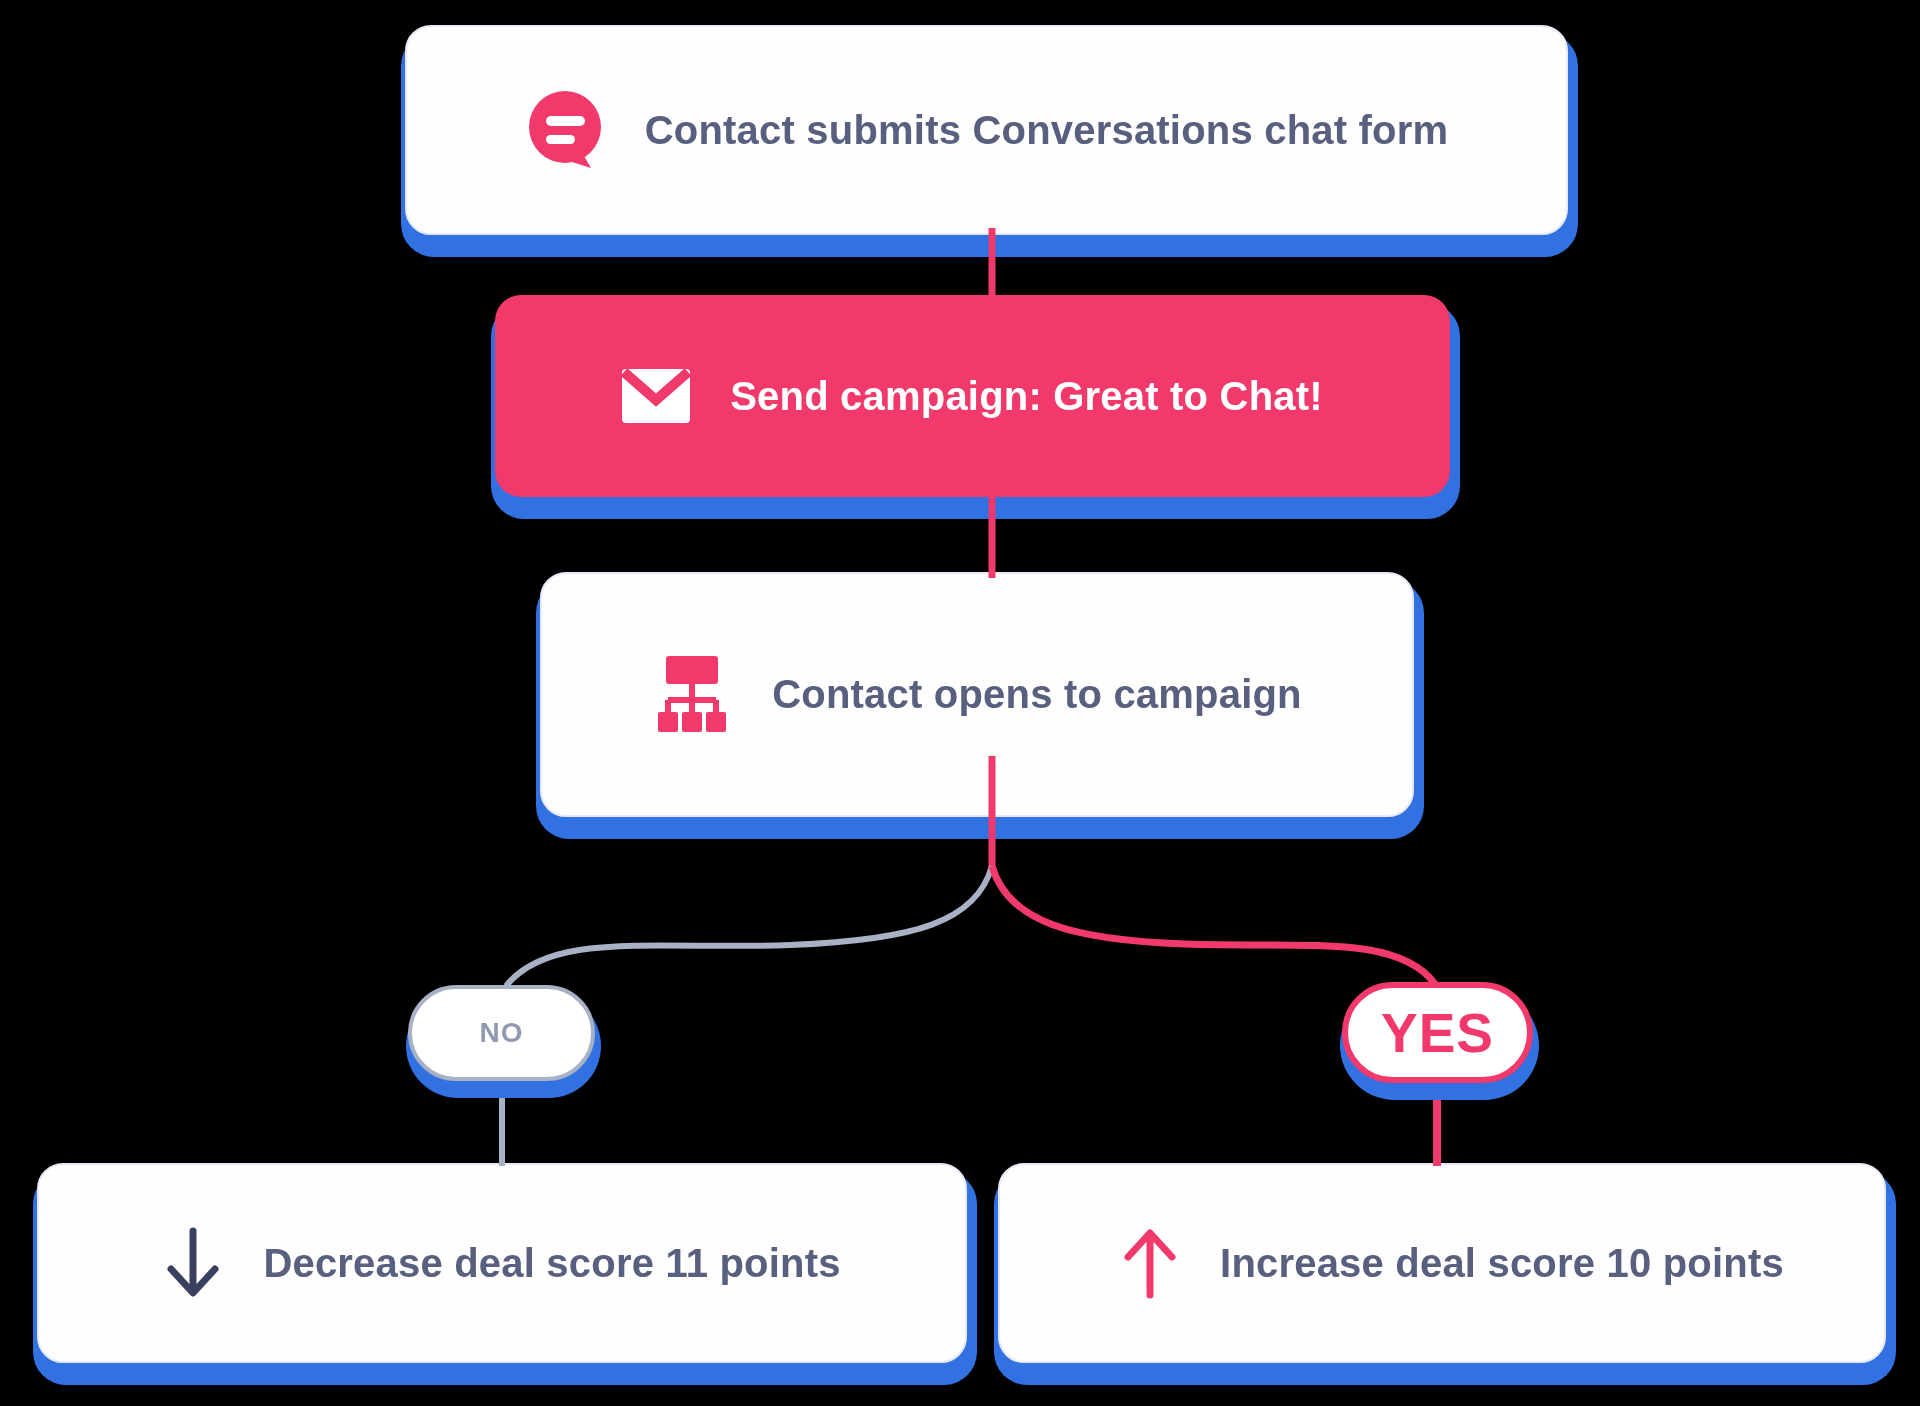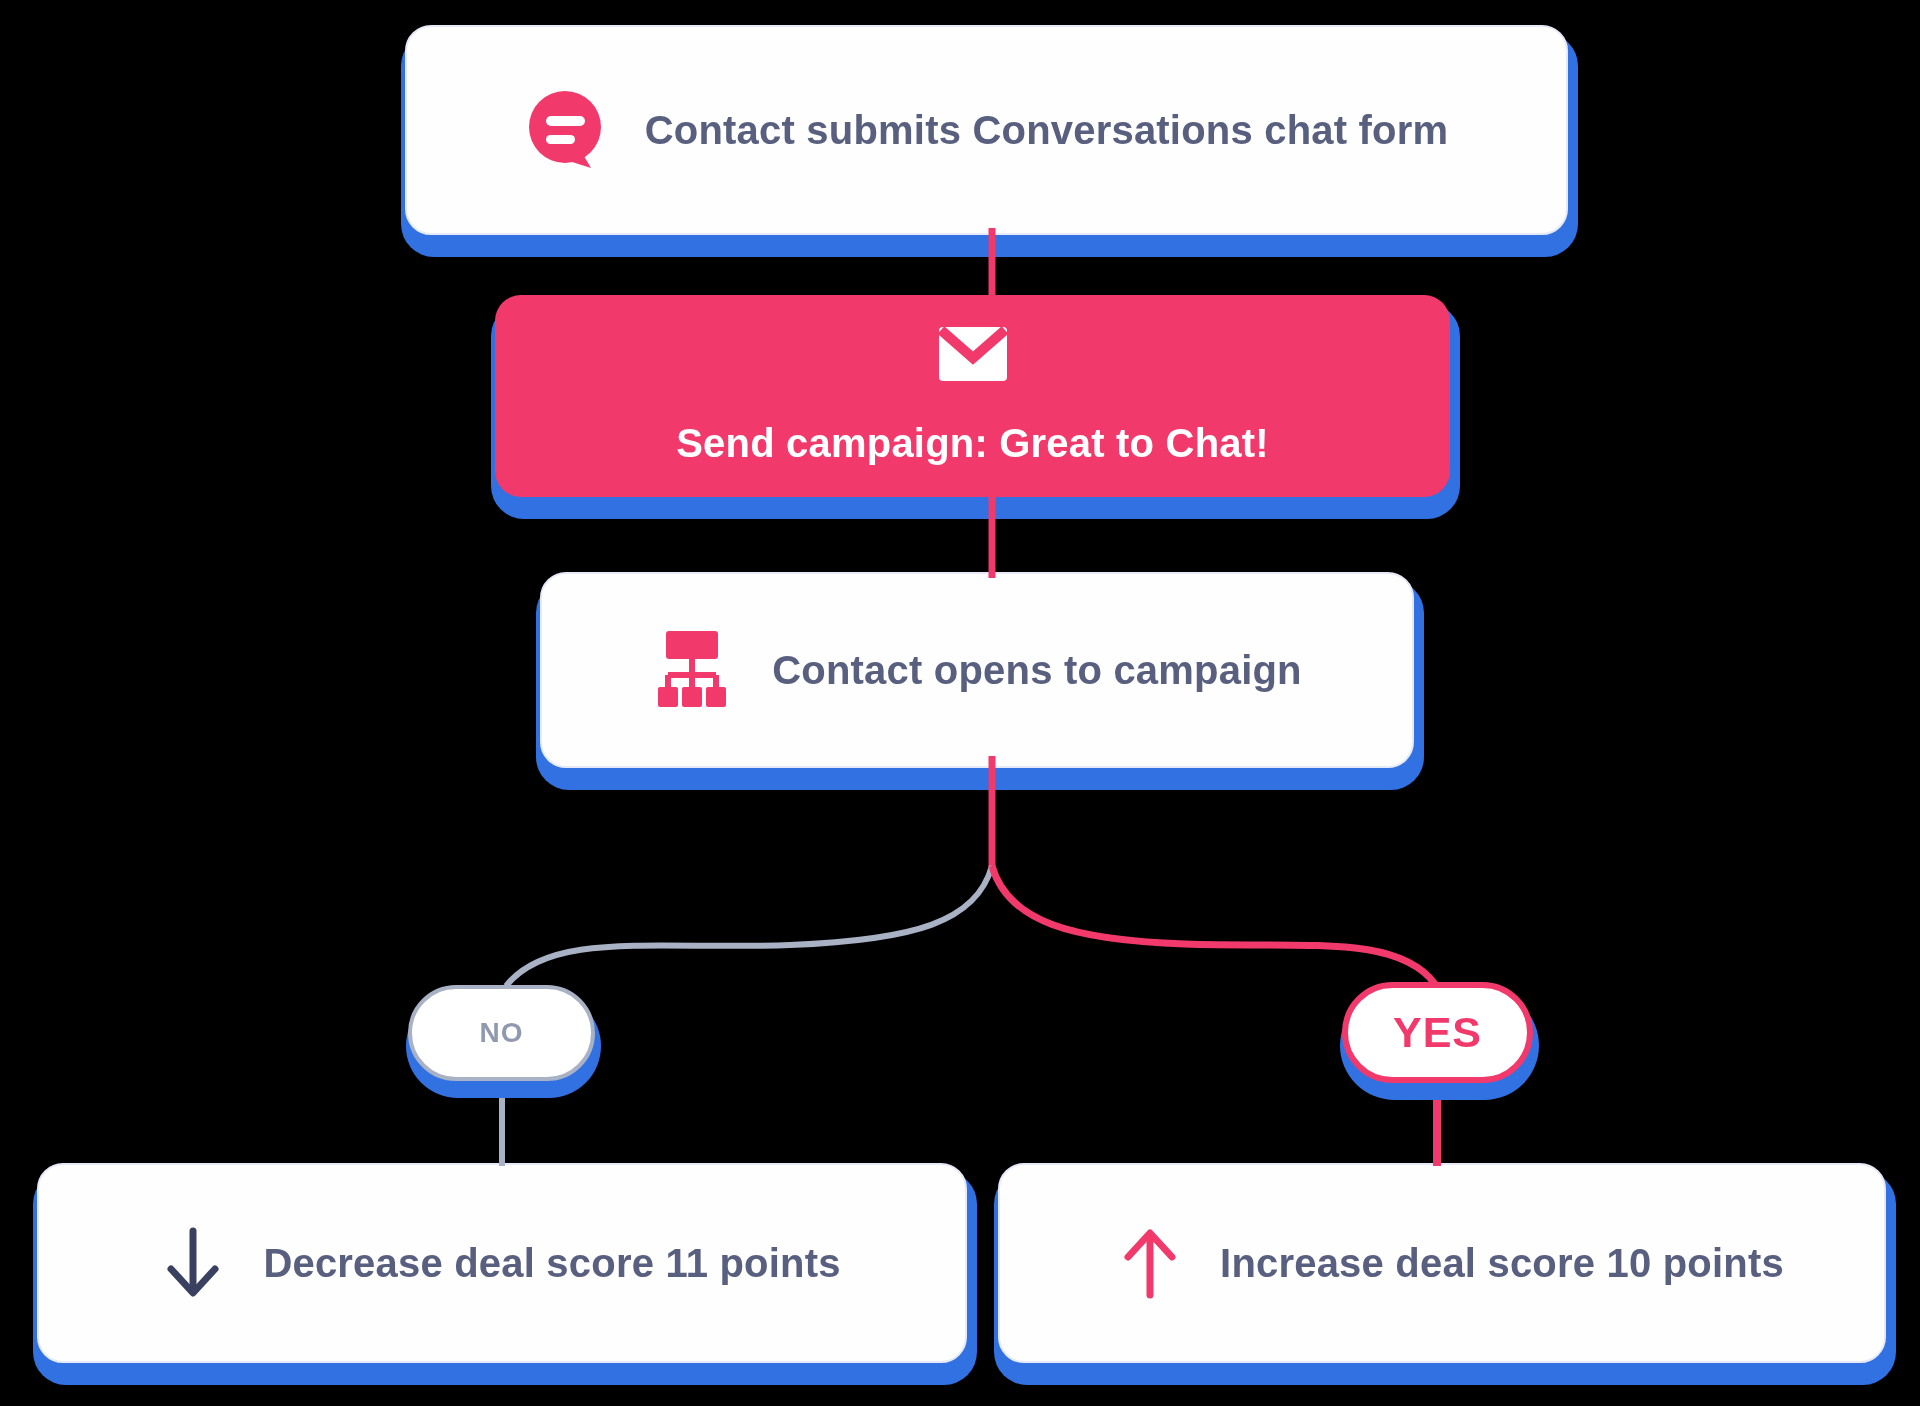--- a/index.html
+++ b/index.html
@@ -59,27 +59,27 @@
     left: 408px; top: 985px; width: 187px; height: 96px;
     border: 4px solid #A9B1C4;
     color: #9099B0;
     font-size: 28px;
     letter-spacing: 1px;
   }
   .pill.yes {
     left: 1342px; top: 982px; width: 191px; height: 101px;
     border: 6px solid #F13A6B;
     color: #F13A6B;
-    font-size: 43px;
+    font-size: 55px;
     letter-spacing: 1px;
   }
   
   .n-trigger  { left: 405px;  top: 25px;   width: 1163px; height: 210px; }
-  .n-send     { left: 495px;  top: 295px;  width: 955px;  height: 202px; flex-direction: column; }
-  .n-opens    { left: 540px;  top: 572px;  width: 874px;  height: 196px; }
+  .n-send     { left: 495px;  top: 295px;  width: 955px;  height: 202px; }
+  .n-opens    { left: 540px;  top: 572px;  width: 874px;  height: 245px; }
   .n-decrease { left: 37px;   top: 1163px; width: 930px;  height: 200px; }
   .n-increase { left: 998px;  top: 1163px; width: 888px;  height: 200px; padding-left: 20px; }
 </style>
 </head>
 <body>
 
 <div class="stage">
 
   <svg class="connectors" viewBox="0 0 1920 1406" xmlns="http://www.w3.org/2000/svg">
     <path d="M992,228 L992,300" stroke="#F13A6B" stroke-width="7" fill="none"></path>

